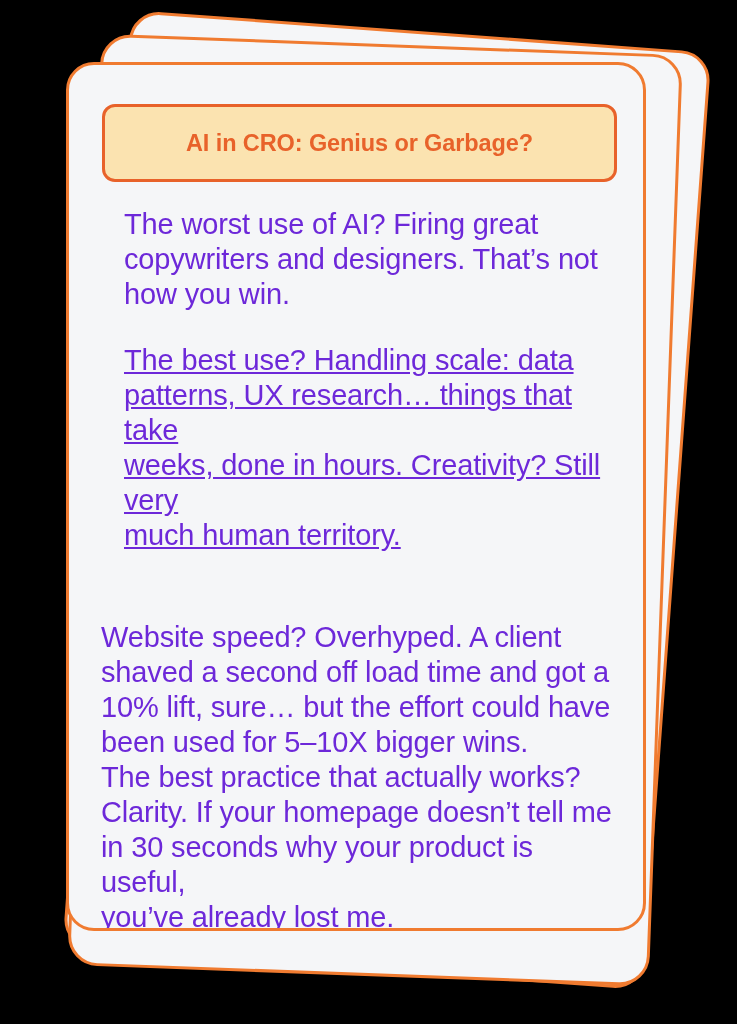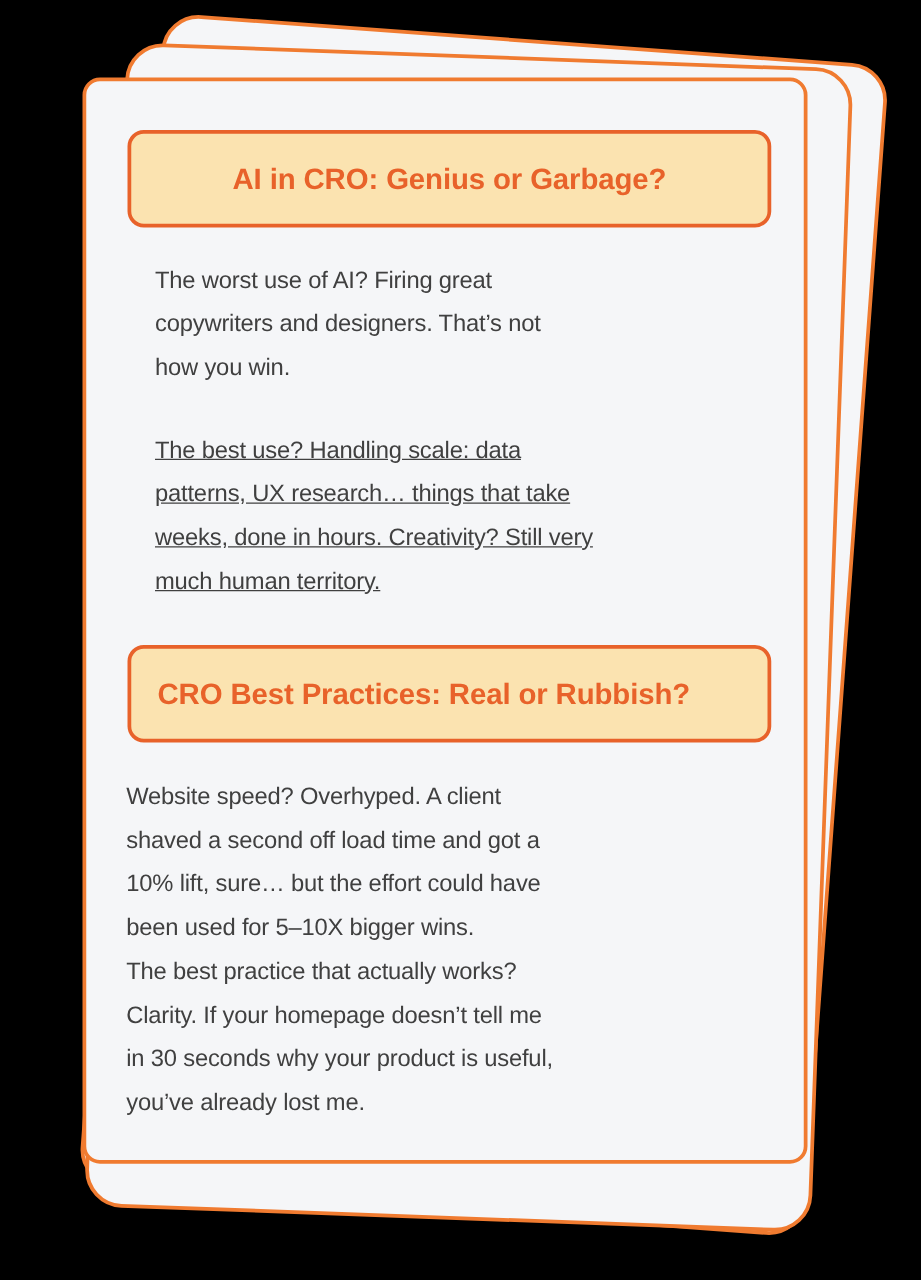--- a/index.html
+++ b/index.html
@@ -51,21 +51,21 @@
     transform: rotate(2.1deg);
     z-index: 2;
   }
 
   
   .card-front {
     left: 66px;
     top: 62px;
     width: 580px;
     height: 869px;
-    border-radius: 14px;
+    border-radius: 28px;
     z-index: 3;
     overflow: hidden;
   }
 
   .card-inner {
     position: absolute;
     inset: 0;
     padding: 0;
   }
 
@@ -97,22 +97,22 @@
     top: 451px;
     width: 515px;
     height: 78px;
     justify-content: flex-start;
     padding-left: 21px;
   }
 
   
   .body-text {
     position: absolute;
-    color: #404040;
-    font-size: 19px;
+    color: #6d28d9;
+    font-size: 29px;
     line-height: 35px;
     letter-spacing: -0.15px;
     white-space: pre-line;
   }
 
   .text-block-1 {
     left: 55px;
     top: 142px;
     width: 500px;
   }
@@ -148,23 +148,20 @@
 
       <div class="body-text text-block-1">The worst use of AI? Firing great
 copywriters and designers. That’s not
 how you win.</div>
 
       <div class="body-text text-block-2">The best use? Handling scale: data
 patterns, UX research… things that take
 weeks, done in hours. Creativity? Still very
 much human territory.</div>
 
-      <div class="banner banner-2">
-        <span>CRO Best Practices: Real or Rubbish?</span>
-      </div>
 
       <div class="body-text text-block-3">Website speed? Overhyped. A client
 shaved a second off load time and got a
 10% lift, sure… but the effort could have
 been used for 5–10X bigger wins.
 The best practice that actually works?
 Clarity. If your homepage doesn’t tell me
 in 30 seconds why your product is useful,
 you’ve already lost me.</div>
 

